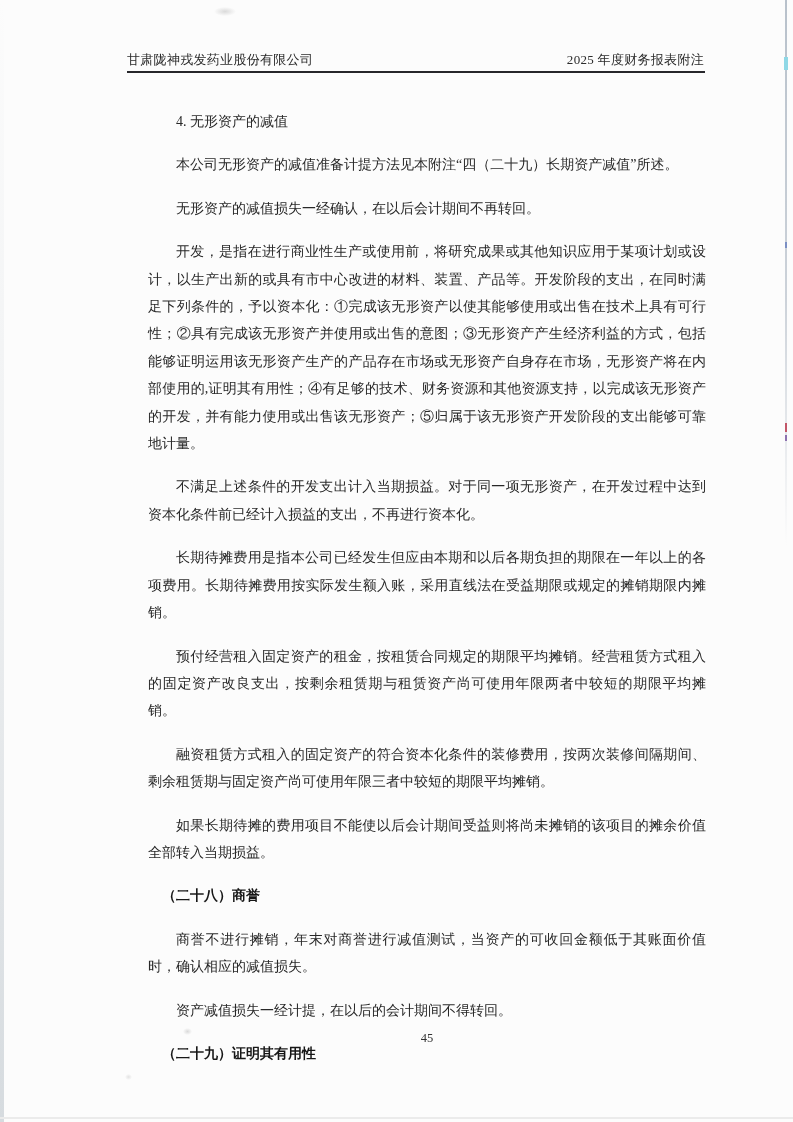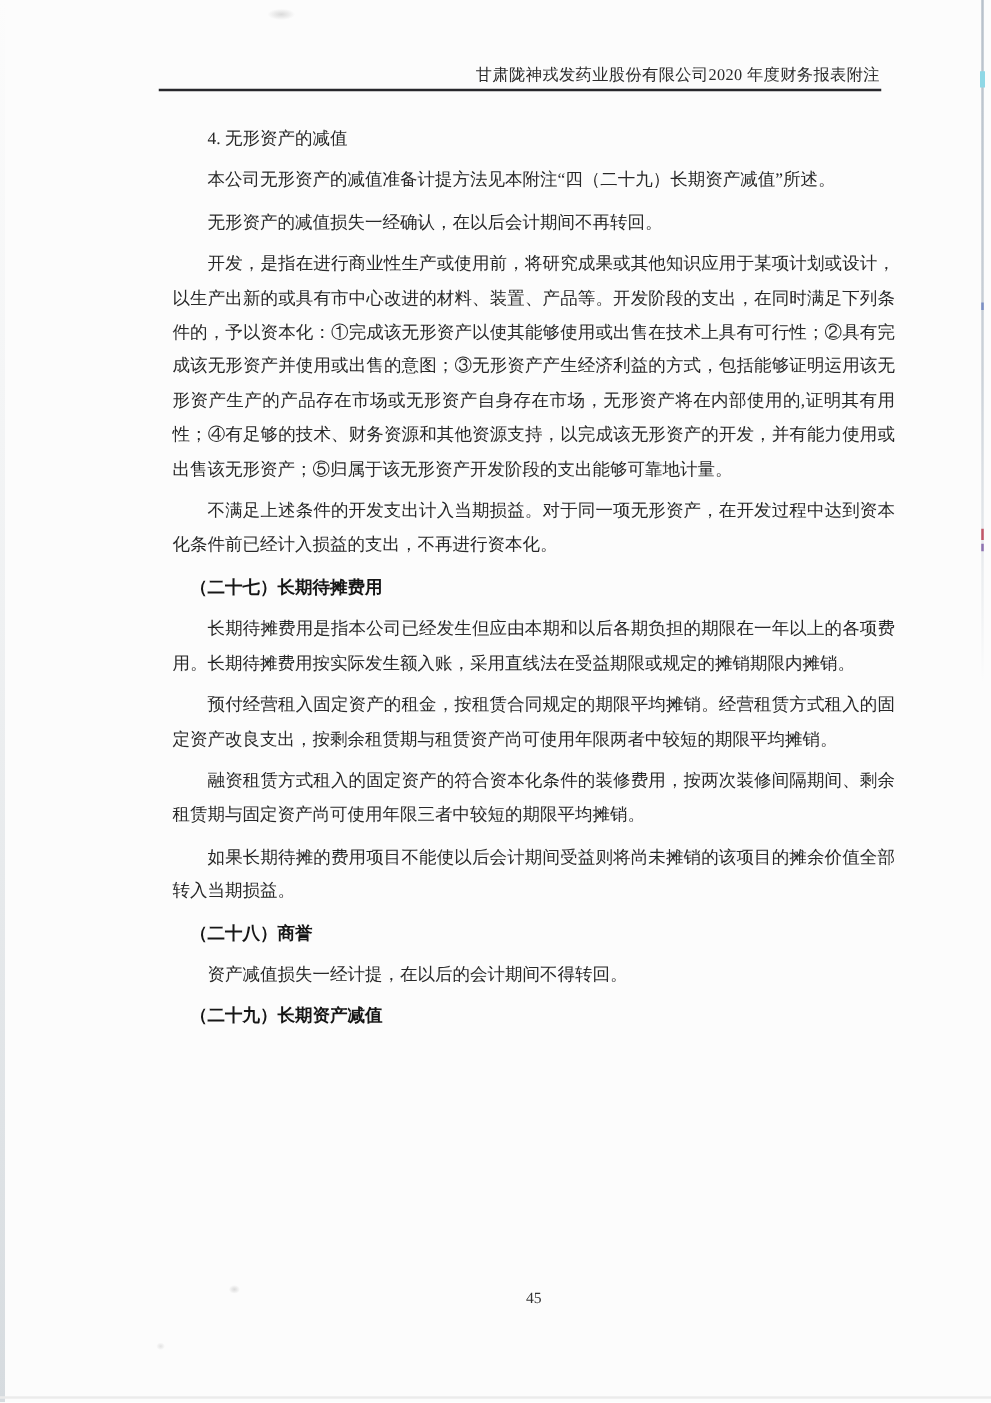--- a/index.html
+++ b/index.html
@@ -7,35 +7,35 @@
     position:relative;
     width:793px; height:1122px;
     background:#fcfcfc;
     overflow:hidden;
     font-family:"Liberation Serif","DejaVu Serif",serif;
     color:#282828;
   }
   
   .page-header {
     position:absolute; left:127px; top:51px; width:577px;
-    display:flex; justify-content:flex-end; align-items:baseline;
+    display:flex; justify-content:space-between; align-items:baseline;
     font-size:13px; letter-spacing:0.3px; color:#2b2b2b;
     white-space:nowrap;
   }
   .header-rule {
     position:absolute; left:127px; top:71px; width:578px; height:2px;
     background:#27272b;
   }
   
   .doc-body {
     position:absolute; left:132px; top:92px; width:590px;
     font-size:14px; line-height:27.4px;
     text-align:justify; text-justify:inter-ideograph;
   }
-  .doc-body p { margin:6px; text-indent:28px; }
+  .doc-body p { margin:16px; text-indent:28px; }
   .doc-body p.heading { font-weight:bold; color:#161616; text-indent:14px; }
   
   .page-footer {
     position:absolute; left:132px; top:1031px; width:590px;
     text-align:center; font-size:12.5px; color:#333;
   }
   
   .artifact { position:absolute; pointer-events:none; }
   .edge-right {
     left:785px; top:0; width:2px; height:545px;
@@ -57,38 +57,38 @@
   .smudge-low { left:125px; top:1074px; width:7px; height:6px;
     background:radial-gradient(closest-side, rgba(195,195,195,0.45), rgba(195,195,195,0)); }
 </style>
 </head>
 <body>
 
 <div class="page">
 
   <header class="page-header">
     <span>甘肃陇神戎发药业股份有限公司</span>
-    <span>2020 年度财务报表附注</span>
+    <span>2025 年度财务报表附注</span>
   </header>
   <div class="header-rule"></div>
 
   <main class="doc-body">
     <p class="para">4. 无形资产的减值</p>
     <p class="para">本公司无形资产的减值准备计提方法见本附注“四（二十九）长期资产减值”所述。</p>
     <p class="para">无形资产的减值损失一经确认，在以后会计期间不再转回。</p>
     <p class="para">开发，是指在进行商业性生产或使用前，将研究成果或其他知识应用于某项计划或设计，以生产出新的或具有市中心改进的材料、装置、产品等。开发阶段的支出，在同时满足下列条件的，予以资本化：①完成该无形资产以使其能够使用或出售在技术上具有可行性；②具有完成该无形资产并使用或出售的意图；③无形资产产生经济利益的方式，包括能够证明运用该无形资产生产的产品存在市场或无形资产自身存在市场，无形资产将在内部使用的,证明其有用性；④有足够的技术、财务资源和其他资源支持，以完成该无形资产的开发，并有能力使用或出售该无形资产；⑤归属于该无形资产开发阶段的支出能够可靠地计量。</p>
     <p class="para">不满足上述条件的开发支出计入当期损益。对于同一项无形资产，在开发过程中达到资本化条件前已经计入损益的支出，不再进行资本化。</p>
-    <p class="heading">（二十七）长期待摊费用</p>
     <p class="para">长期待摊费用是指本公司已经发生但应由本期和以后各期负担的期限在一年以上的各项费用。长期待摊费用按实际发生额入账，采用直线法在受益期限或规定的摊销期限内摊销。</p>
     <p class="para">预付经营租入固定资产的租金，按租赁合同规定的期限平均摊销。经营租赁方式租入的固定资产改良支出，按剩余租赁期与租赁资产尚可使用年限两者中较短的期限平均摊销。</p>
     <p class="para">融资租赁方式租入的固定资产的符合资本化条件的装修费用，按两次装修间隔期间、剩余租赁期与固定资产尚可使用年限三者中较短的期限平均摊销。</p>
     <p class="para">如果长期待摊的费用项目不能使以后会计期间受益则将尚未摊销的该项目的摊余价值全部转入当期损益。</p>
     <p class="heading">（二十八）商誉</p>
+    <p class="para">商誉不进行摊销，年末对商誉进行减值测试，当资产的可收回金额低于其账面价值时，确认相应的减值损失。</p>
     <p class="para">资产减值损失一经计提，在以后的会计期间不得转回。</p>
-    <p class="heading">（二十九）长期资产减值</p>
+    <p class="heading">（二十九）证明其有用性</p>
   </main>
 
   <footer class="page-footer">
     <span>45</span>
   </footer>
 
   <div class="artifact edge-right"></div>
   <div class="artifact edge-right-cyan" style="background:#8fd8e6;"></div>
   <div class="artifact edge-right-blue" style="background:#7b8fc4;"></div>
   <div class="artifact edge-right-red" style="background:#c25668;"></div>

